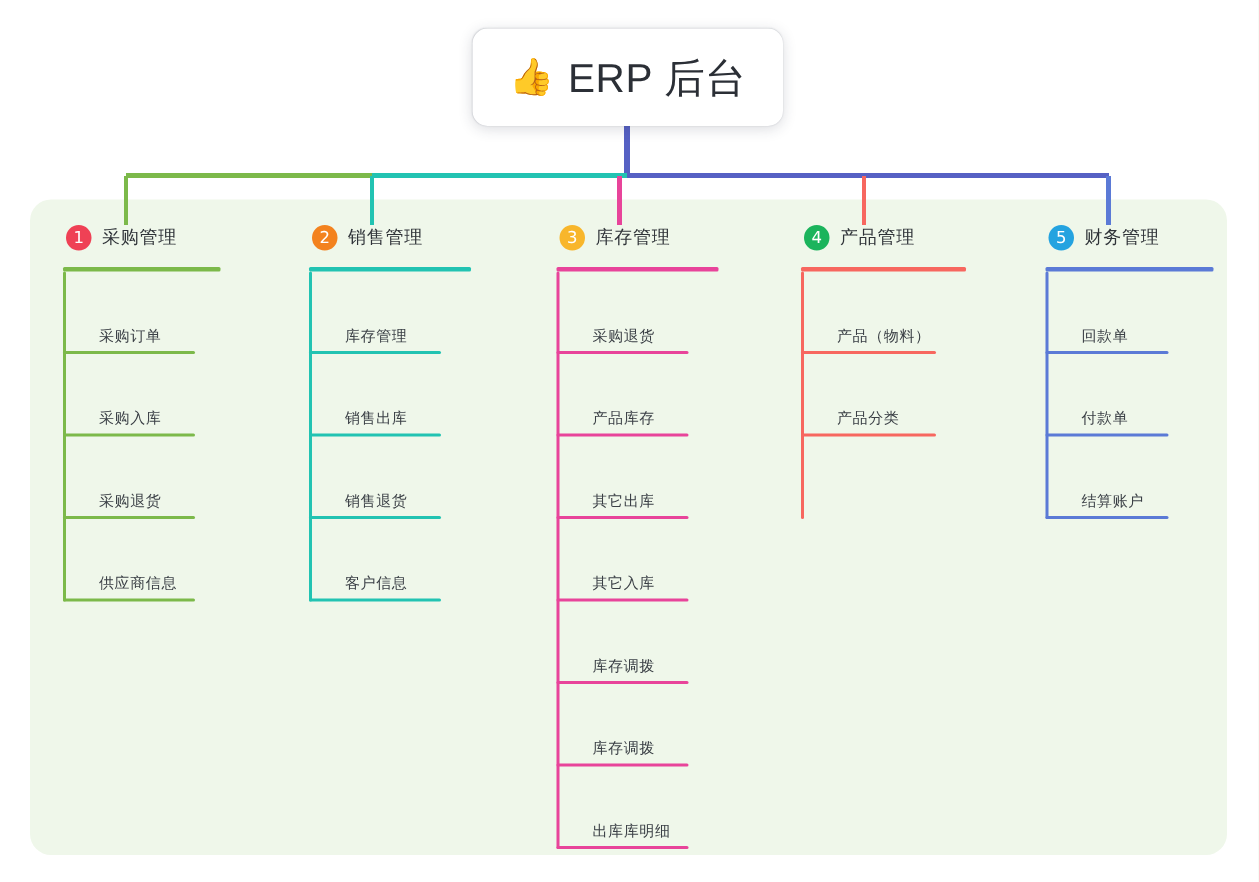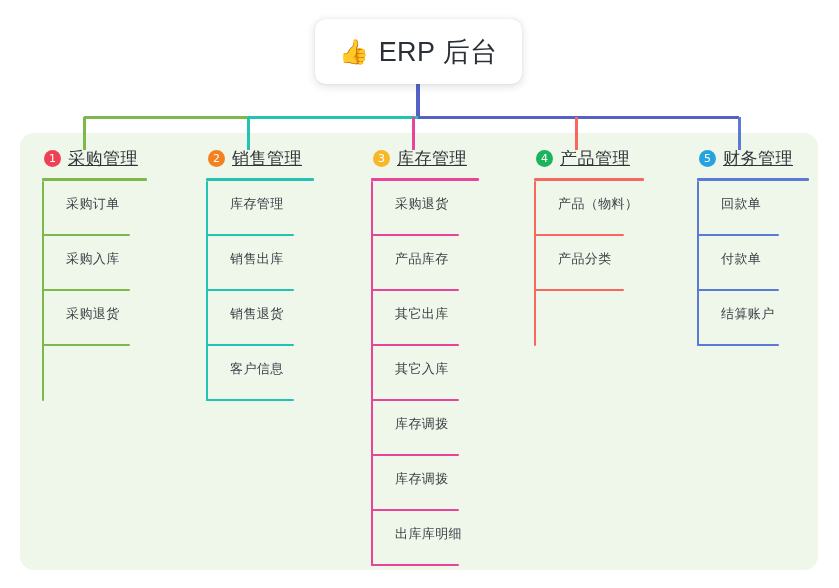--- a/index.html
+++ b/index.html
@@ -52,36 +52,36 @@
     white-space:nowrap;
   }
   .badge{
     width:17px;height:17px;border-radius:50%;
     color:#fff;font-size:11px;line-height:17px;
     text-align:center;
     flex:0 0 auto;
     font-family:"DejaVu Sans",sans-serif;
   }
   .col-title{
-    font-size:17px;color:#2f3338;letter-spacing:.5px;text-decoration:underline;
+    font-size:12px;color:#2f3338;letter-spacing:.5px;
   }
   .head-rule{
     height:3px;margin-top:7px;border-radius:1px;
   }
 
   .leaves{position:relative;margin-top:0;}
   .leaf{
     position:relative;
     height:55px;
     display:flex;
     align-items:flex-end;
   }
   .leaf-label{
-    font-size:13px;color:#3a3f45;
-    padding-left:24px;padding-bottom:23px;
+    font-size:10px;color:#3a3f45;
+    padding-left:24px;padding-bottom:5px;
     letter-spacing:.4px;
     white-space:nowrap;
   }
   .leaf-rule{
     position:absolute;left:0;bottom:0;height:2px;border-radius:1px;
   }
   .spine{
     position:absolute;left:0;top:0;width:2px;border-radius:1px;
   }
 </style>
@@ -125,20 +125,24 @@
             <div class="leaf-rule" style="background: rgb(124, 185, 74); width: 88px;"></div>
           </div>
           <div class="leaf">
             <span class="leaf-label">采购入库</span>
             <div class="leaf-rule" style="background: rgb(124, 185, 74); width: 88px;"></div>
           </div>
           <div class="leaf">
             <span class="leaf-label">采购退货</span>
             <div class="leaf-rule" style="background: rgb(124, 185, 74); width: 88px;"></div>
           </div>
+          <div class="leaf">
+            <span class="leaf-label">供应商信息</span>
+            <div class="leaf-rule" style="background: rgb(124, 185, 74); width: 88px;"></div>
+          </div>
         </div>
       </div>
       <div class="col" style="left: 206px;">
         <div class="col-head">
           <span class="badge" style="background: rgb(243, 130, 30);">2</span>
           <span class="col-title">销售管理</span>
         </div>
         <div class="head-rule" style="background: rgb(34, 195, 178); width: 108px;"></div>
         <div class="leaves">
           <div class="spine" style="background: rgb(34, 195, 178); height: 220px;"></div>

